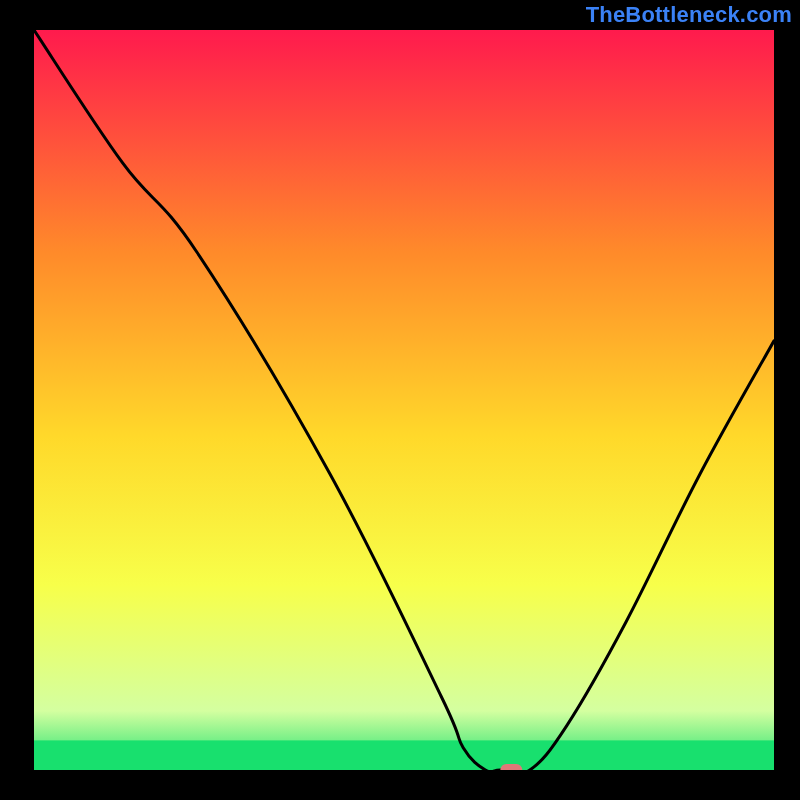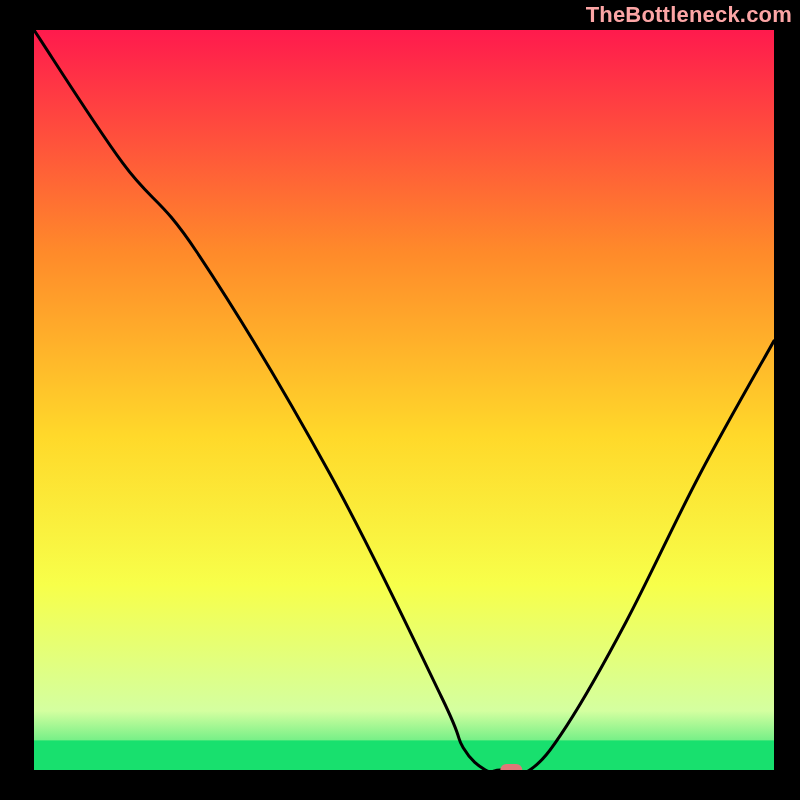--- a/index.html
+++ b/index.html
@@ -18,21 +18,21 @@
     height: 800px;
     background: #000;
   }
   .watermark {
     position: absolute;
     top: 2px;
     right: 8px;
     font-family: Arial, Helvetica, sans-serif;
     font-size: 22px;
     font-weight: 600;
-    color: #fca5a5;
+    color: #3b82f6;
     letter-spacing: 0.2px;
   }
   .plot {
     position: absolute;
     left: 34px;
     top: 30px;
     width: 740px;
     height: 740px;
   }
   svg { display: block; }

